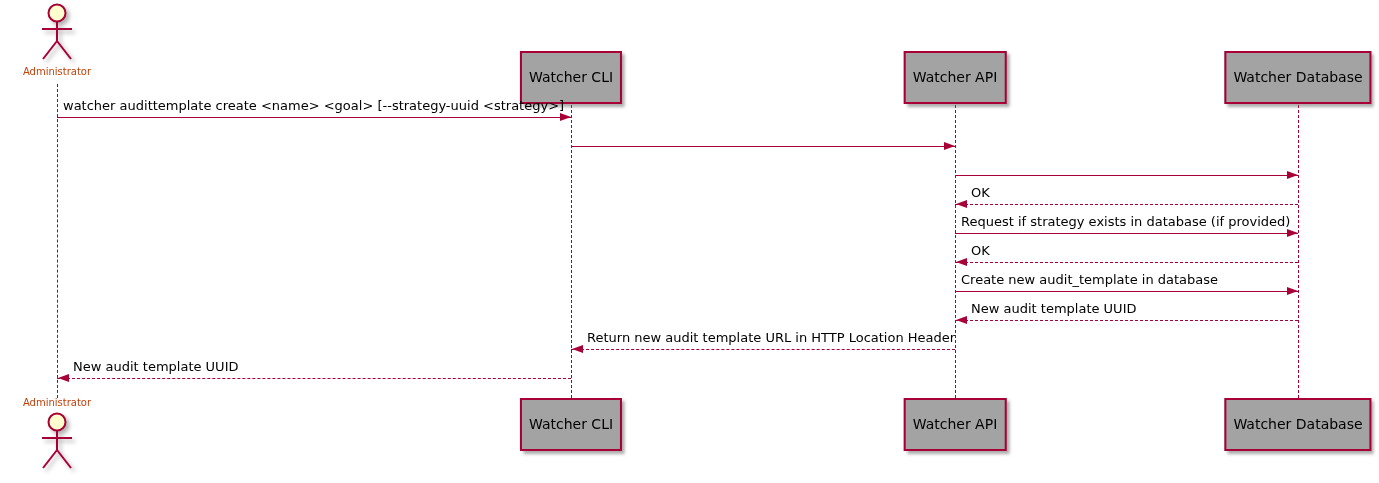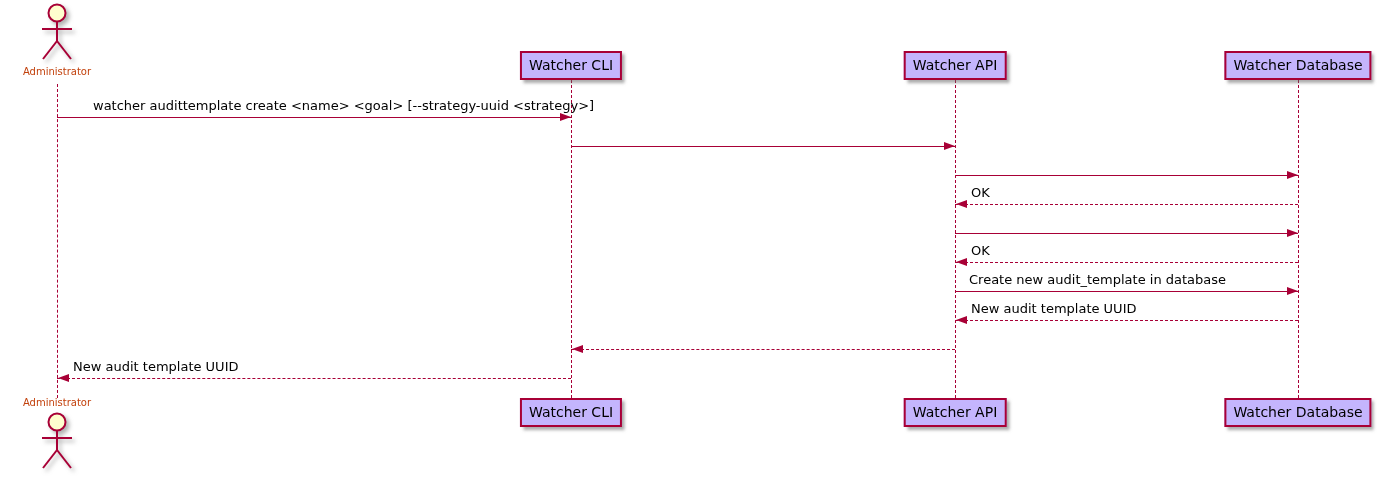--- a/index.html
+++ b/index.html
@@ -12,27 +12,27 @@
     overflow: hidden;
   }
   .lifeline {
     position: absolute;
     width: 0;
     border-left: 1px dashed #A80036;
   }
   .pbox {
     position: absolute;
     transform: translateX(-50%);
-    background: #c4b5fd;
+    background: #a3a3a3;
     border: 2px solid #A80036;
     box-shadow: 3px 3px 3px rgba(100,100,100,0.55);
     font-size: 14px;
     line-height: 17px;
     color: #000000;
-    padding: 4px 7px;
+    padding: 16px 7px;
     white-space: nowrap;
     box-sizing: border-box;
   }
   .actor-label {
     position: absolute;
     transform: translateX(-50%);
     font-size: 10px;
     color: #c2410c;
     white-space: nowrap;
   }
@@ -88,37 +88,39 @@
     <div class="pbox" style="left: 571px; top: 51px;">Watcher CLI</div>
     <div class="pbox" style="left: 571px; top: 398px;">Watcher CLI</div>
     <div class="lifeline" style="left: 955px; top: 80px; height: 318px;"></div>
     <div class="pbox" style="left: 955px; top: 51px;">Watcher API</div>
     <div class="pbox" style="left: 955px; top: 398px;">Watcher API</div>
     <div class="lifeline" style="left: 1298px; top: 80px; height: 318px;"></div>
     <div class="pbox" style="left: 1298px; top: 51px;">Watcher Database</div>
     <div class="pbox" style="left: 1298px; top: 398px;">Watcher Database</div>
     <div class="msg-line" style="left: 57px; top: 117px; width: 514px;"></div>
     <div class="arrowhead right" style="top: 113px; left: 560px;"></div>
-    <div class="msg-label" style="left: 63px; top: 98px; margin-left: 30px;">watcher audittemplate create &lt;name&gt; &lt;goal&gt; [--strategy-uuid &lt;strategy&gt;]</div>
+    <div class="msg-label" style="left: 63px; top: 98px;">watcher audittemplate create &lt;name&gt; &lt;goal&gt; [--strategy-uuid &lt;strategy&gt;]</div>
     <div class="msg-line" style="left: 571px; top: 146px; width: 384px;"></div>
     <div class="arrowhead right" style="top: 142px; left: 944px;"></div>
     <div class="msg-line" style="left: 955px; top: 175px; width: 343px;"></div>
     <div class="arrowhead right" style="top: 171px; left: 1287px;"></div>
     <div class="msg-line dashed" style="left: 955px; top: 204px; width: 343px;"></div>
     <div class="arrowhead left" style="top: 200px; left: 956px;"></div>
     <div class="msg-label" style="left: 971px; top: 185px;">OK</div>
     <div class="msg-line" style="left: 955px; top: 233px; width: 343px;"></div>
     <div class="arrowhead right" style="top: 229px; left: 1287px;"></div>
+    <div class="msg-label" style="left: 961px; top: 214px;">Request if strategy exists in database (if provided)</div>
     <div class="msg-line dashed" style="left: 955px; top: 262px; width: 343px;"></div>
     <div class="arrowhead left" style="top: 258px; left: 956px;"></div>
     <div class="msg-label" style="left: 971px; top: 243px;">OK</div>
     <div class="msg-line" style="left: 955px; top: 291px; width: 343px;"></div>
     <div class="arrowhead right" style="top: 287px; left: 1287px;"></div>
-    <div class="msg-label" style="left: 961px; top: 272px; margin-left: 8px;">Create new audit_template in database</div>
+    <div class="msg-label" style="left: 961px; top: 272px;">Create new audit_template in database</div>
     <div class="msg-line dashed" style="left: 955px; top: 320px; width: 343px;"></div>
     <div class="arrowhead left" style="top: 316px; left: 956px;"></div>
     <div class="msg-label" style="left: 971px; top: 301px;">New audit template UUID</div>
     <div class="msg-line dashed" style="left: 571px; top: 349px; width: 384px;"></div>
     <div class="arrowhead left" style="top: 345px; left: 572px;"></div>
+    <div class="msg-label" style="left: 587px; top: 330px;">Return new audit template URL in HTTP Location Header</div>
     <div class="msg-line dashed" style="left: 57px; top: 378px; width: 514px;"></div>
     <div class="arrowhead left" style="top: 374px; left: 58px;"></div>
     <div class="msg-label" style="left: 73px; top: 359px;">New audit template UUID</div>
   </div>
 
 </body></html>

